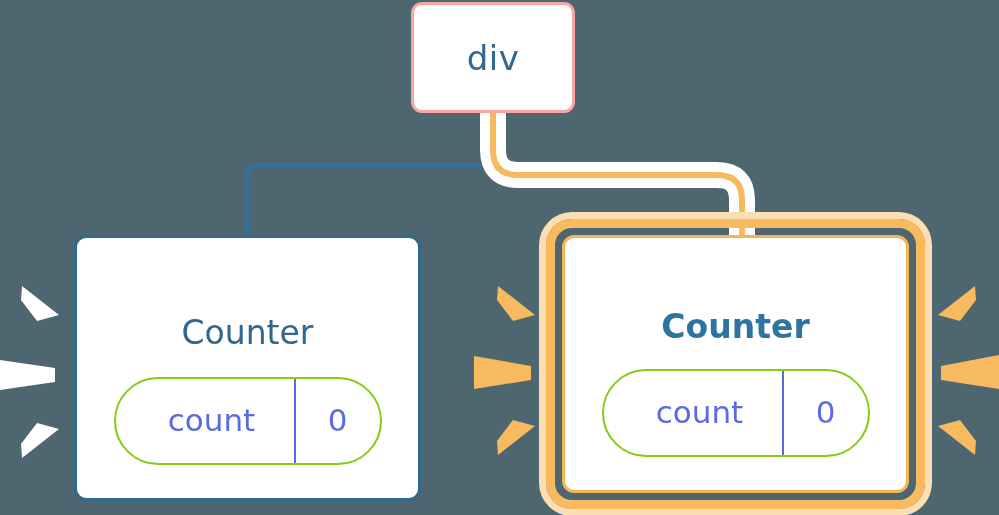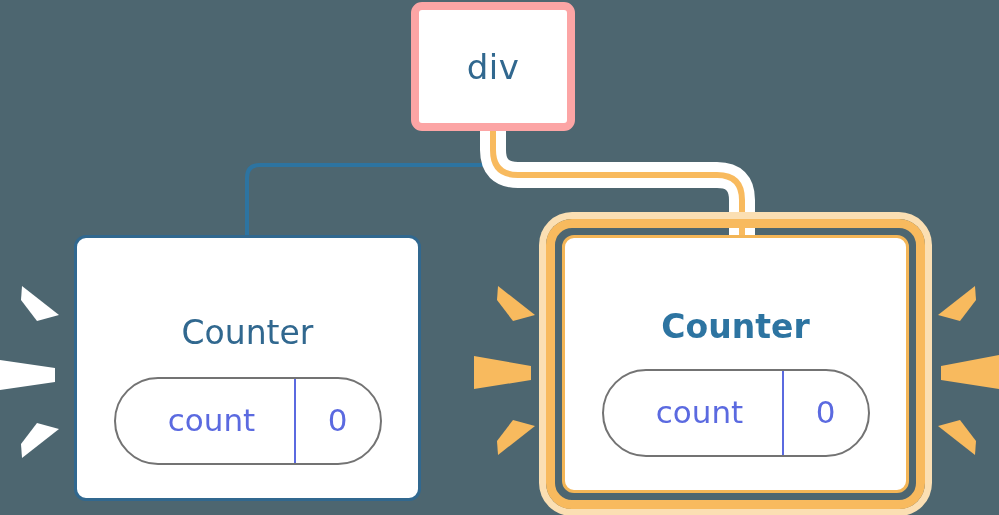--- a/index.html
+++ b/index.html
@@ -35,22 +35,22 @@
     display: flex;
     flex-direction: column;
     align-items: center;
     justify-content: center;
   }
 
   .node-div {
     left: 411px;
     top: 2px;
     width: 164px;
-    height: 129px;
-    border: 8px solid #fca5a5;
+    height: 111px;
+    border: 3px solid #fca5a5;
     border-radius: 11px;
     justify-content: center;
   }
   .node-div .node-title {
     font-size: 34px;
     color: #31688f;
     letter-spacing: 0.5px;
     line-height: 1;
   }
 
@@ -100,21 +100,21 @@
     background: transparent;
     z-index: 3;
     box-shadow: 0 0 0 7px #fbdfb3;
   }
 
   
   .pill {
     position: relative;
     width: 268px;
     height: 88px;
-    border: 2px solid #737373;
+    border: 2px solid #84cc16;
     border-radius: 44px;
     box-sizing: border-box;
     display: flex;
     align-items: stretch;
     background: #ffffff;
   }
   .pill-key, .pill-val {
     display: flex;
     align-items: center;
     justify-content: center;

